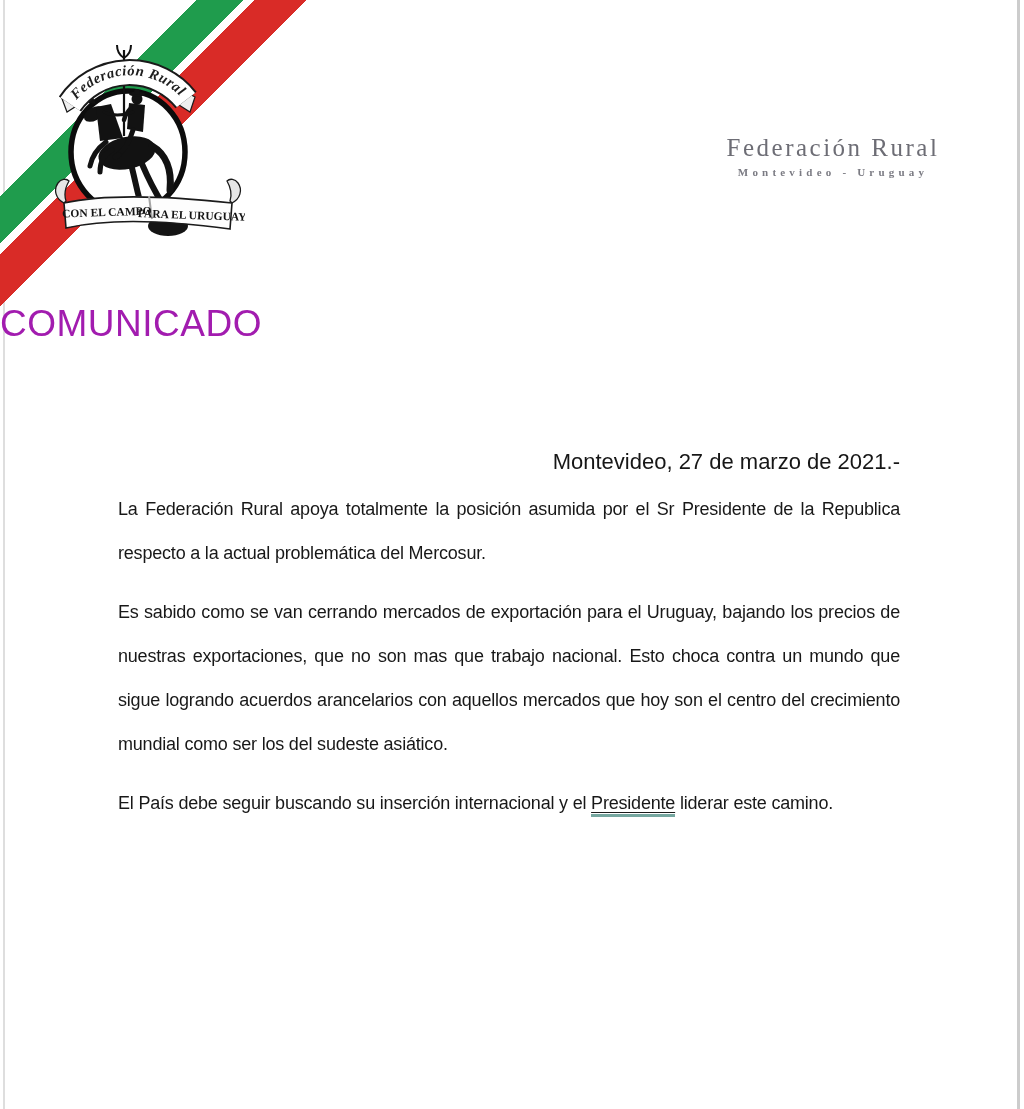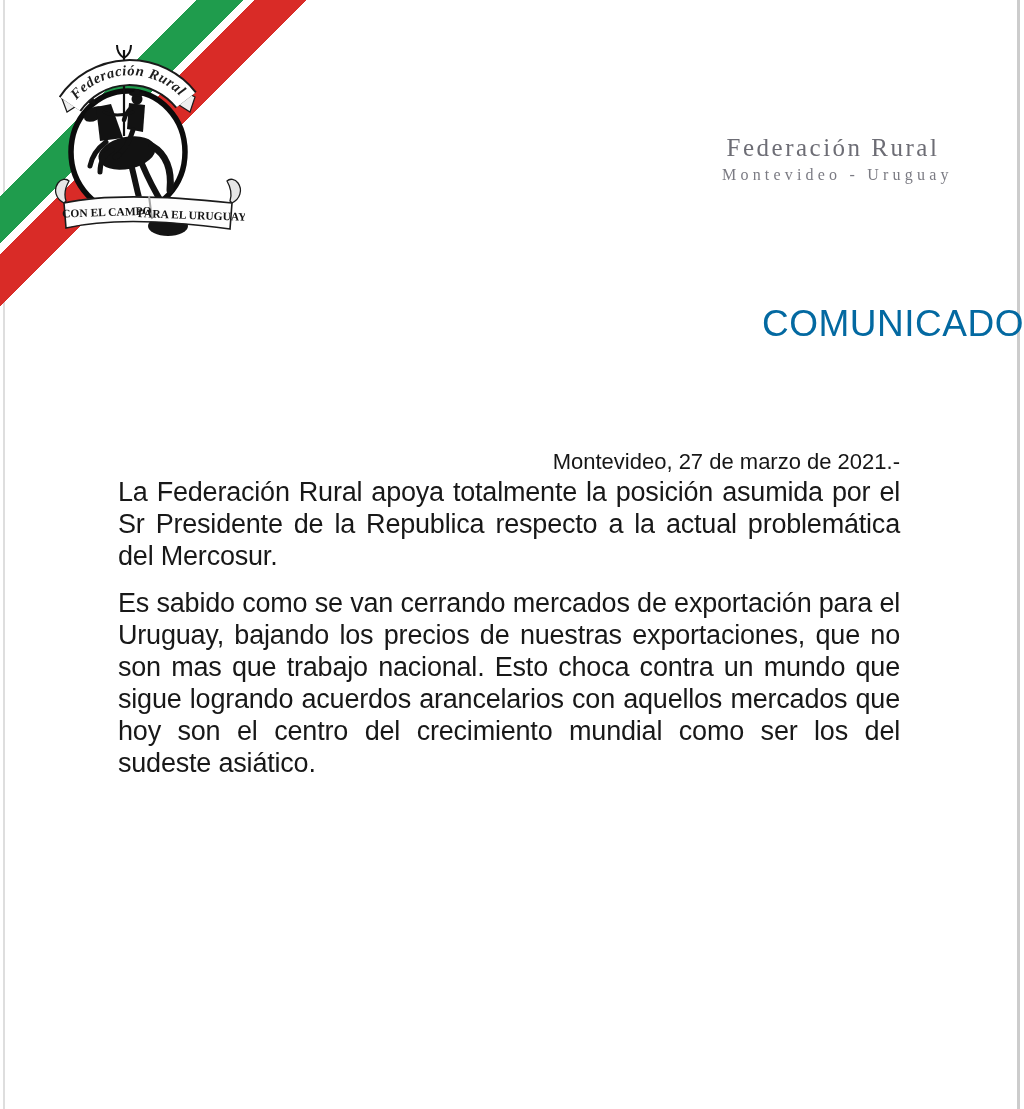--- a/index.html
+++ b/index.html
@@ -23,35 +23,35 @@
   }
 
   .logo{position:absolute; left:55px; top:40px; width:190px; height:205px;}
 
   .letterhead{
     position:absolute; left:722px; top:134px; width:222px; text-align:center;
     color:#6d6d75; font-family:"Liberation Serif", serif;
   }
   .letterhead .org{font-size:25px; letter-spacing:2.5px; white-space:nowrap;}
   .letterhead .loc{
-    font-size:16px; font-weight:normal; letter-spacing:4.2px; margin-top:4px;
+    font-size:11px; font-weight:bold; letter-spacing:4.2px; margin-top:4px;
     color:#7b7b83; white-space:nowrap;
   }
 
   .title{
-    position:absolute; top:303px; left:0; width:100%; text-align:right;
-    font-size:37px; letter-spacing:0.5px; color:#0369a1;
+    position:absolute; top:303px; left:0; width:100%; text-align:left;
+    font-size:37px; letter-spacing:0.5px; color:#a21caf;
   }
   .dateline{
     position:absolute; top:405px; left:118px; width:782px; text-align:right;
     font-size:22px; color:#161616;margin-top:44px;
   }
   .bodytext{
-    position:absolute; top:476px; left:118px; width:782px;
-    font-size:27px; line-height:32px; letter-spacing:-0.2px;
+    position:absolute; top:487px; left:118px; width:782px;
+    font-size:18px; line-height:44px; letter-spacing:-0.2px;
     text-align:justify; color:#181818;
   }
   .bodytext p{margin:0 0 15px 0;}
   .ul-presidente{
     text-decoration:underline; text-decoration-color:#1b1b1b;
     text-underline-offset:3px; border-bottom:3px solid #75a7a0; padding-bottom:1px;
   }
   svg text{font-family:"Liberation Serif", serif;}
 </style>
 </head>
@@ -122,15 +122,16 @@
     <div class="loc">Montevideo - Uruguay</div>
   </div>
 
   <div class="title">COMUNICADO</div>
 
   <div class="dateline">Montevideo, 27 de marzo de 2021.-</div>
 
   <div class="bodytext">
     <p>La Federación Rural apoya totalmente la posición asumida por el Sr Presidente de la Republica respecto a la actual problemática del Mercosur.</p>
     <p>Es sabido como se van cerrando mercados de exportación para el Uruguay, bajando los precios de nuestras exportaciones, que no son mas que trabajo nacional. Esto choca contra un mundo que sigue logrando acuerdos arancelarios con aquellos mercados que hoy son el centro del crecimiento mundial como ser los del sudeste asiático.</p>
+    <p><span>El País debe seguir buscando su inserción internacional y el </span><span class="ul-presidente">Presidente</span><span> liderar este camino.</span></p>
   </div>
 
 </div>
 
 </body></html>

